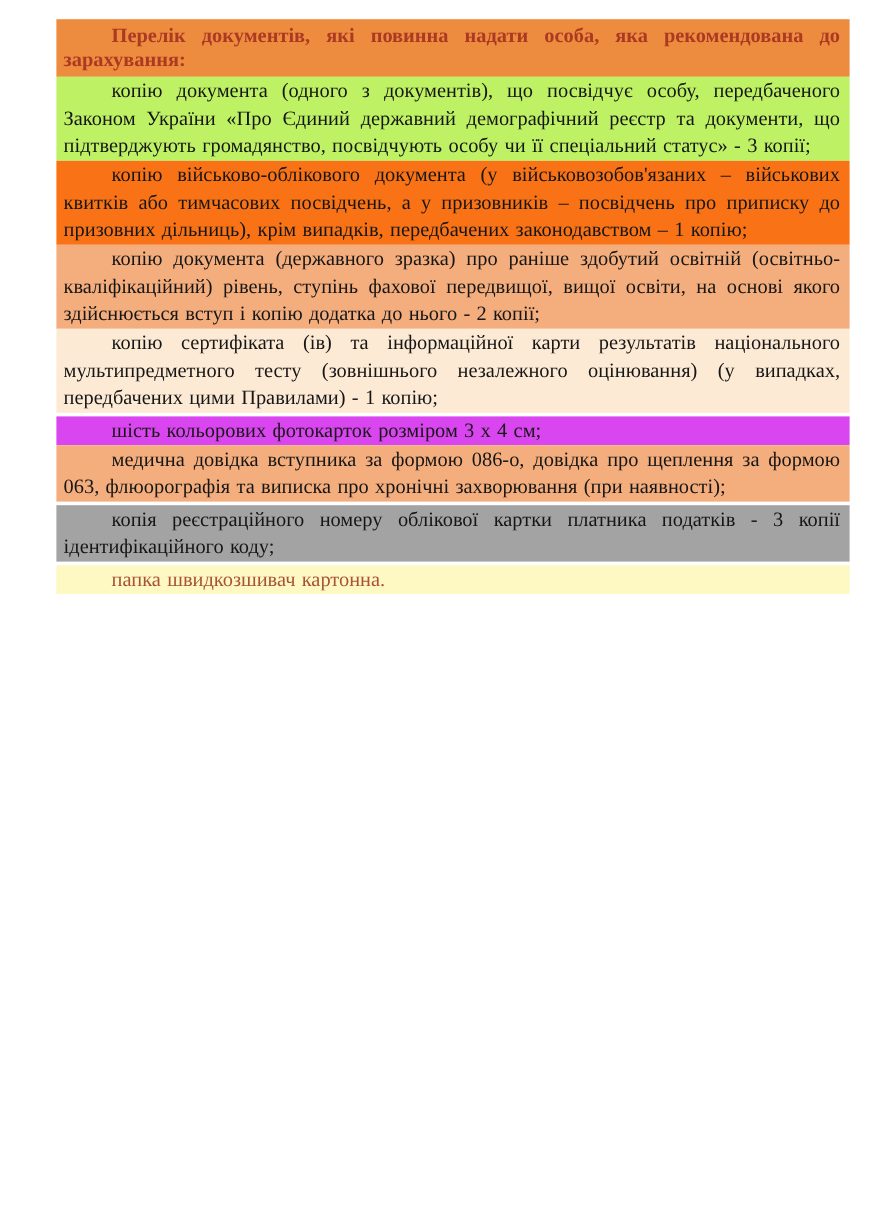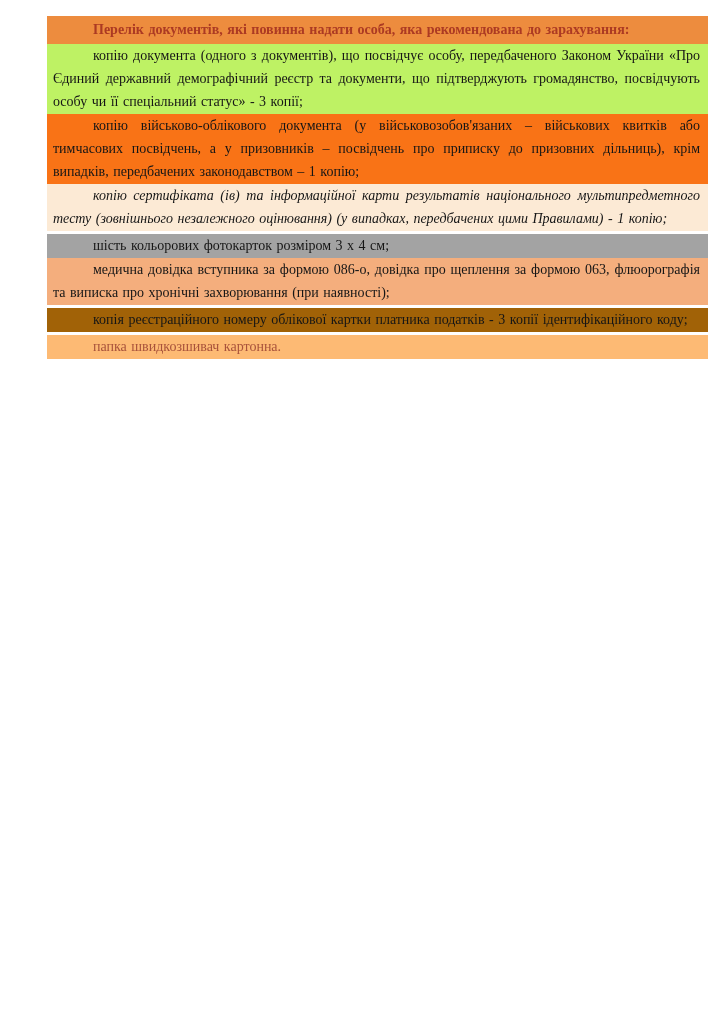--- a/index.html
+++ b/index.html
@@ -22,21 +22,21 @@
     background: #ffffff;
   }
   .content {
     position: absolute;
     left: 47px;
     top: 16px;
     width: 661px;
   }
   .para {
     margin: 0;
-    font-size: 14px;
+    font-size: 17px;
     line-height: 23px;
     text-align: justify;
     text-indent: 40px;
     padding: 0 8px 1px 6px;
     color: #161616;
     word-spacing: 1px;
   }
   .title {
     font-weight: bold;
     line-height: 20px;
@@ -49,19 +49,20 @@
 </style>
 </head>
 <body>
 
 <div class="page">
   <div class="content">
     <p class="para title" style="background: rgb(237, 140, 62); color: rgb(172, 58, 35);">Перелік документів, які повинна надати особа, яка рекомендована до зарахування:</p>
 
   <p class="para" style="background: #bef264; color: rgb(22, 22, 22);">копію документа (одного з документів), що посвідчує особу, передбаченого Законом України «Про Єдиний державний демографічний реєстр та документи, що підтверджують громадянство, посвідчують особу чи її спеціальний статус» - 3 копії;</p>
       <p class="para" style="background: #f97316; color: rgb(22, 22, 22);">копію військово-облікового документа (у військовозобов'язаних – військових квитків або тимчасових посвідчень, а у призовників – посвідчень про приписку до призовних дільниць), крім випадків, передбачених законодавством – 1 копію;</p>
-      <p class="para" style="background: rgb(252, 234, 213); color: rgb(22, 22, 22); font-style: italic;">копію сертифіката (ів) та інформаційної карти результатів національного мультипредметного тесту (зовнішнього незалежного оцінювання) (у випадках, передбачених цими Правилами) - 1 копію;</p>
-      <p class="para gap" style="background: #a3a3a3; color: rgb(22, 22, 22);">шість кольорових фотокарток розміром 3 х 4 см;</p>
+      <p class="para" style="background: rgb(244, 174, 125); color: rgb(22, 22, 22);">копію документа (державного зразка) про раніше здобутий освітній (освітньо-кваліфікаційний) рівень, ступінь фахової передвищої, вищої освіти, на основі якого здійснюється вступ і копію додатка до нього - 2 копії;</p>
+      <p class="para" style="background: rgb(252, 234, 213); color: rgb(22, 22, 22);">копію сертифіката (ів) та інформаційної карти результатів національного мультипредметного тесту (зовнішнього незалежного оцінювання) (у випадках, передбачених цими Правилами) - 1 копію;</p>
+      <p class="para gap" style="background: #d946ef; color: rgb(22, 22, 22);">шість кольорових фотокарток розміром 3 х 4 см;</p>
       <p class="para" style="background: rgb(244, 174, 125); color: rgb(22, 22, 22);">медична довідка вступника за формою 086-о, довідка про щеплення за формою 063, флюорографія та виписка про хронічні захворювання (при наявності);</p>
-      <p class="para gap" style="background: #a16207; color: rgb(22, 22, 22);">копія реєстраційного номеру облікової картки платника податків - 3 копії ідентифікаційного коду;</p>
-      <p class="para gap" style="background: #fdba74; color: rgb(168, 82, 59);">папка швидкозшивач картонна.</p>
+      <p class="para gap" style="background: #a3a3a3; color: rgb(22, 22, 22);">копія реєстраційного номеру облікової картки платника податків - 3 копії ідентифікаційного коду;</p>
+      <p class="para gap" style="background: #fef9c3; color: rgb(168, 82, 59);">папка швидкозшивач картонна.</p>
     </div>
 </div>
 
 </body></html>

